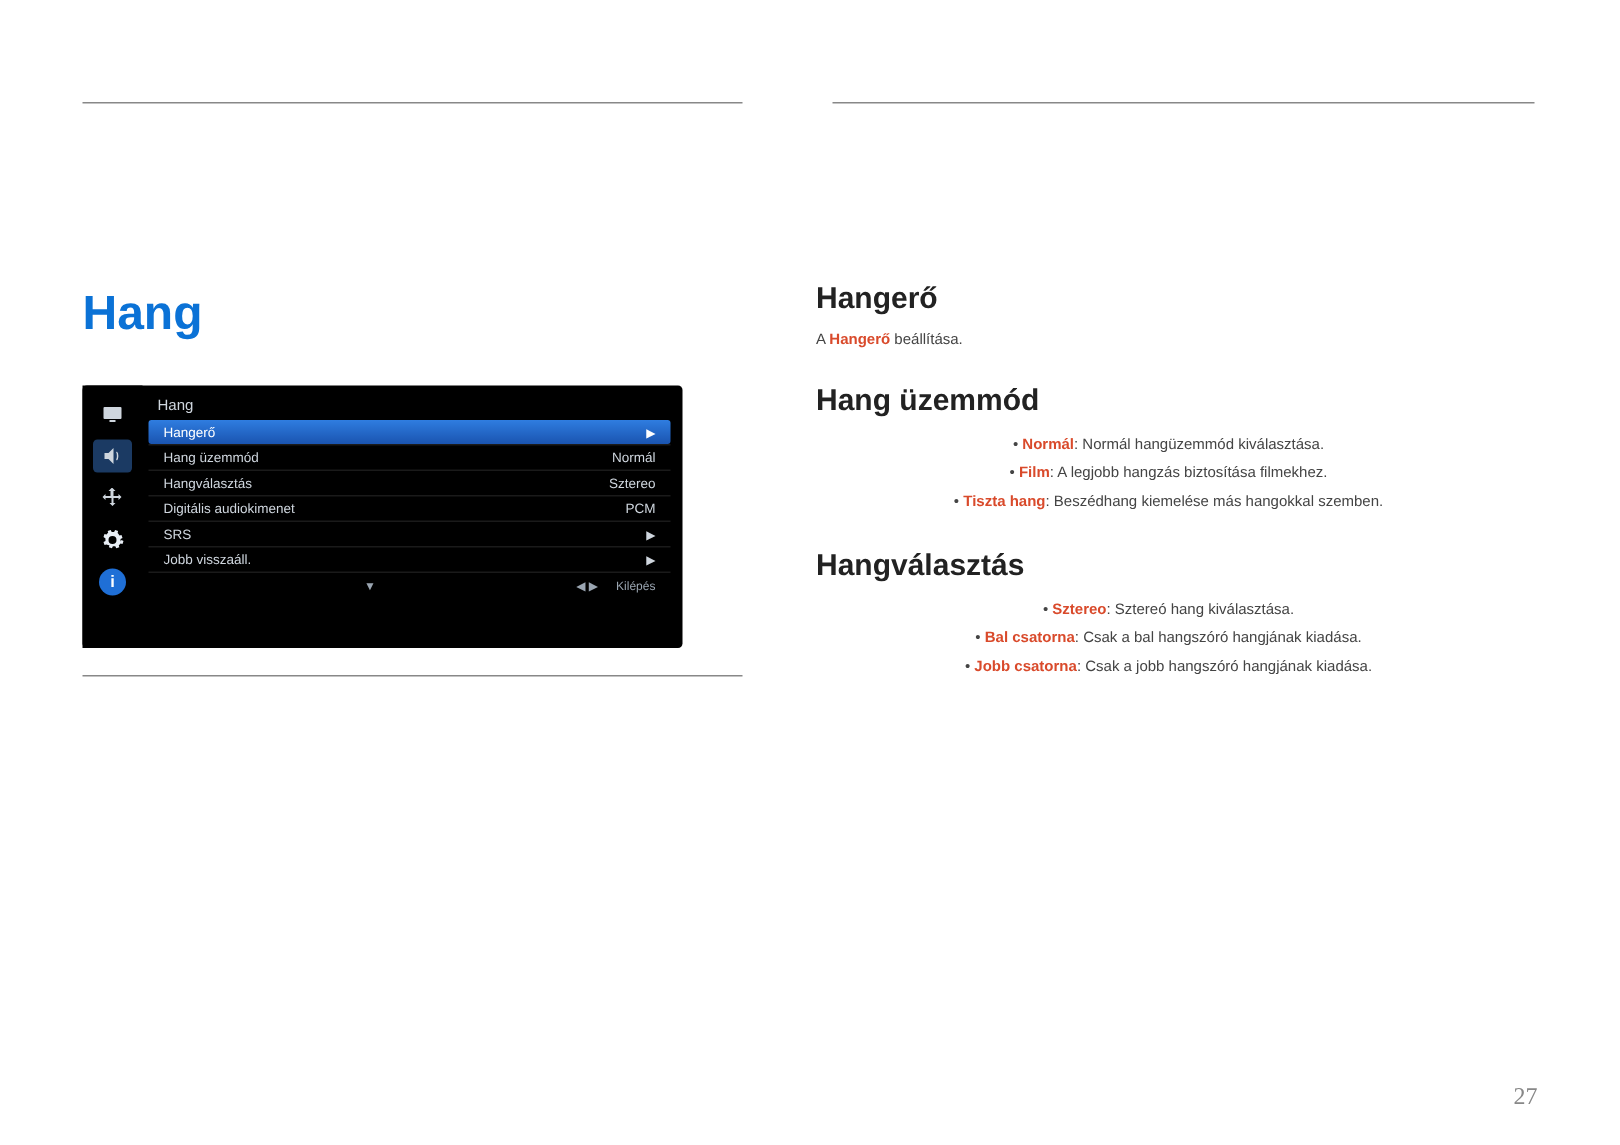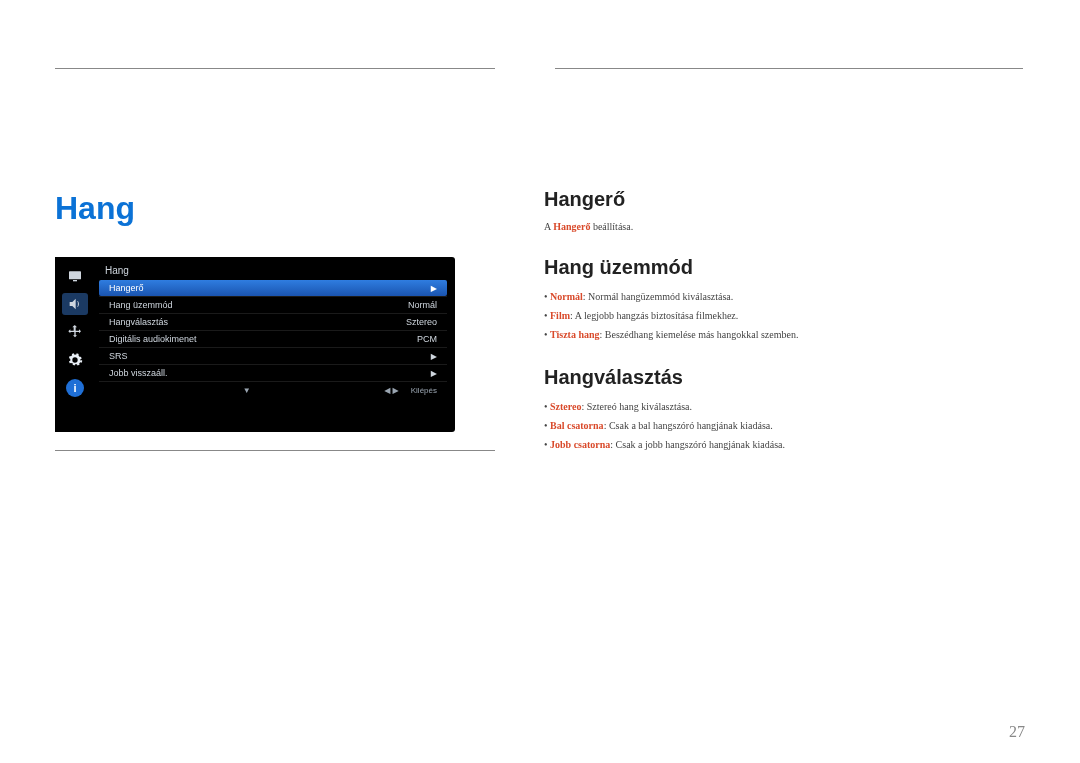--- a/index.html
+++ b/index.html
@@ -28,27 +28,27 @@
   .col-left { width: 440px; padding-top: 130px; }
   .col-right { width: 470px; padding-top: 128px; }
 
   .h1 {
     font-size: 32px;
     font-weight: 600;
     color: #0b72d6;
     margin-bottom: 30px;
   }
   .h2 { font-size: 20px; font-weight: 600; color: #222; margin-top: 0; margin-bottom: 8px; }
-  .h2 + .para, .h2 + ul { margin-top: 8px; font-family: Liberation Serif, serif; }
+  .h2 + .para, .h2 + ul { margin-top: 8px; }
 
   .para { font-size: 10px; line-height: 1.5; color: #444; }
   .red { color: #d94a2b; font-weight: 600; }
   .section { margin-bottom: 22px; }
 
-  ul.bullets { list-style: none; padding-left: 0; }
+  ul.bullets { list-style: none; padding-left: 0; text-align: center; }
   ul.bullets li { font-size: 10px; line-height: 1.9; color: #444; }
   ul.bullets li::before { content: "• "; color: #444; }
   ul.bullets li .red { }
 
   
   .osd {
     width: 400px;
     height: 175px;
     background: #000;
     border-radius: 3px;

